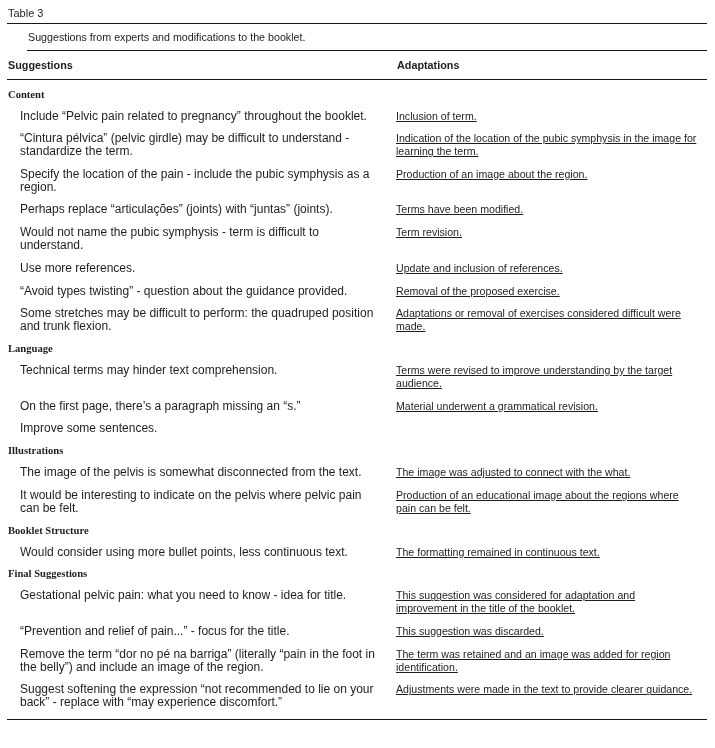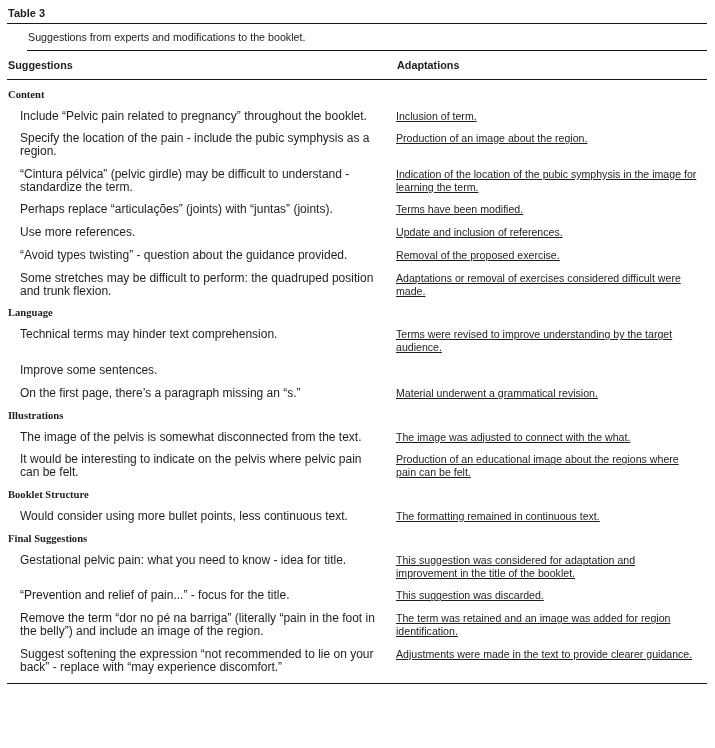--- a/index.html
+++ b/index.html
@@ -10,21 +10,21 @@
     color: #1e1e1e;
   }
   .page {
     width: 715px;
     height: 748px;
     background: #ffffff;
     padding: 5px 8px 0 7px;
   }
   .table-label {
     font-size: 11px;
-    font-weight: bold;
+    font-weight: normal;
     padding: 2px 0 4px 1px;
     border-bottom: 1.3px solid #161616;
   }
   .caption {
     font-size: 10.7px;
     padding: 7px 0 7px 1px;
     border-bottom: 1.4px solid #161616;
     margin-left: 20px;
   }
   table.main {
@@ -91,30 +91,34 @@
           <td colspan="2"></td>
         </tr>
         <tr>
           <td class="section" colspan="2">Content</td>
         </tr>
         <tr>
           <td class="sug">Include “Pelvic pain related to pregnancy” throughout the booklet.</td>
           <td class="ada">Inclusion of term.</td>
         </tr>
         <tr>
+          <td class="sug">“Cintura pélvica” (pelvic girdle) may be difficult to understand - standardize the term.</td>
+          <td class="ada">Indication of the location of the pubic symphysis in the image for learning the term.</td>
+        </tr>
+        <tr>
           <td class="sug">Specify the location of the pain - include the pubic symphysis as a region.</td>
           <td class="ada">Production of an image about the region.</td>
         </tr>
         <tr>
-          <td class="sug">“Cintura pélvica” (pelvic girdle) may be difficult to understand - standardize the term.</td>
-          <td class="ada">Indication of the location of the pubic symphysis in the image for learning the term.</td>
+          <td class="sug">Perhaps replace “articulações” (joints) with “juntas” (joints).</td>
+          <td class="ada">Terms have been modified.</td>
         </tr>
         <tr>
-          <td class="sug">Perhaps replace “articulações” (joints) with “juntas” (joints).</td>
-          <td class="ada">Terms have been modified.</td>
+          <td class="sug">Would not name the pubic symphysis - term is difficult to understand.</td>
+          <td class="ada">Term revision.</td>
         </tr>
         <tr>
           <td class="sug">Use more references.</td>
           <td class="ada">Update and inclusion of references.</td>
         </tr>
         <tr>
           <td class="sug">“Avoid types twisting” - question about the guidance provided.</td>
           <td class="ada">Removal of the proposed exercise.</td>
         </tr>
         <tr>
@@ -122,26 +126,26 @@
           <td class="ada">Adaptations or removal of exercises considered difficult were made.</td>
         </tr>
         <tr>
           <td class="section" colspan="2">Language</td>
         </tr>
         <tr>
           <td class="sug">Technical terms may hinder text comprehension.</td>
           <td class="ada">Terms were revised to improve understanding by the target audience.</td>
         </tr>
         <tr>
+          <td class="sug">On the first page, there’s a paragraph missing an “s.”</td>
+          <td class="ada">Material underwent a grammatical revision.</td>
+        </tr>
+        <tr>
           <td class="sug">Improve some sentences.</td>
           <td class="ada"></td>
-        </tr>
-        <tr>
-          <td class="sug">On the first page, there’s a paragraph missing an “s.”</td>
-          <td class="ada">Material underwent a grammatical revision.</td>
         </tr>
         <tr>
           <td class="section" colspan="2">Illustrations</td>
         </tr>
         <tr>
           <td class="sug">The image of the pelvis is somewhat disconnected from the text.</td>
           <td class="ada">The image was adjusted to connect with the what.</td>
         </tr>
         <tr>
           <td class="sug">It would be interesting to indicate on the pelvis where pelvic pain can be felt.</td>

